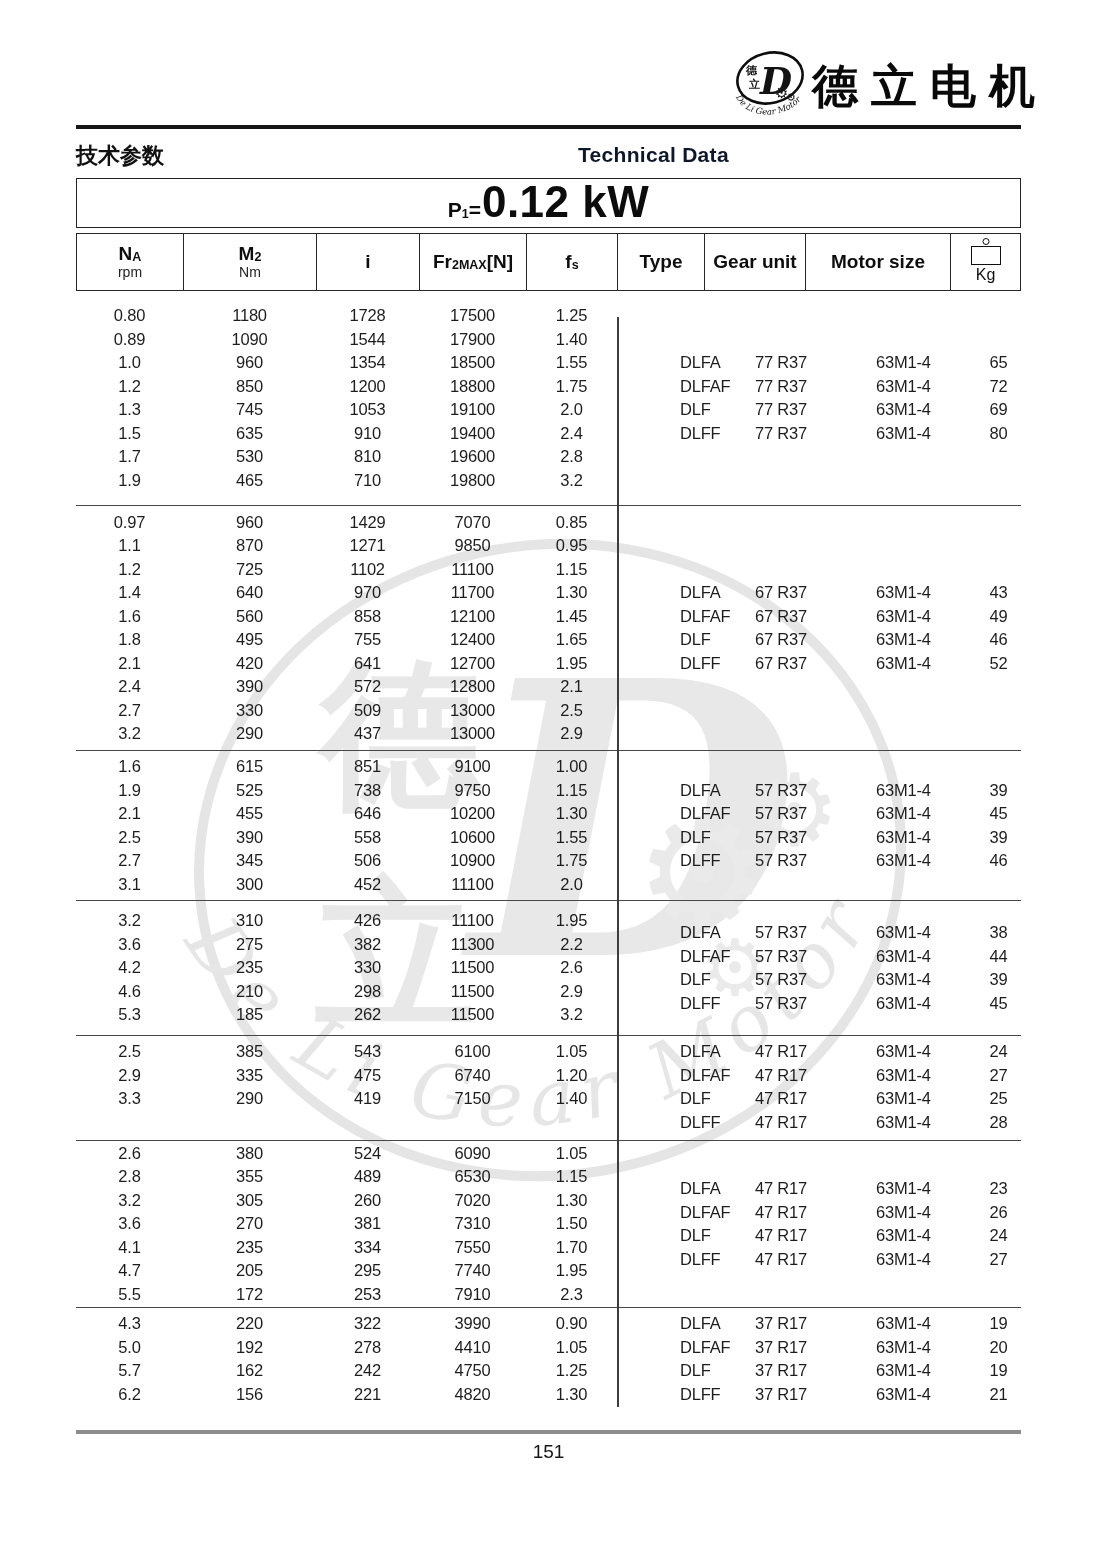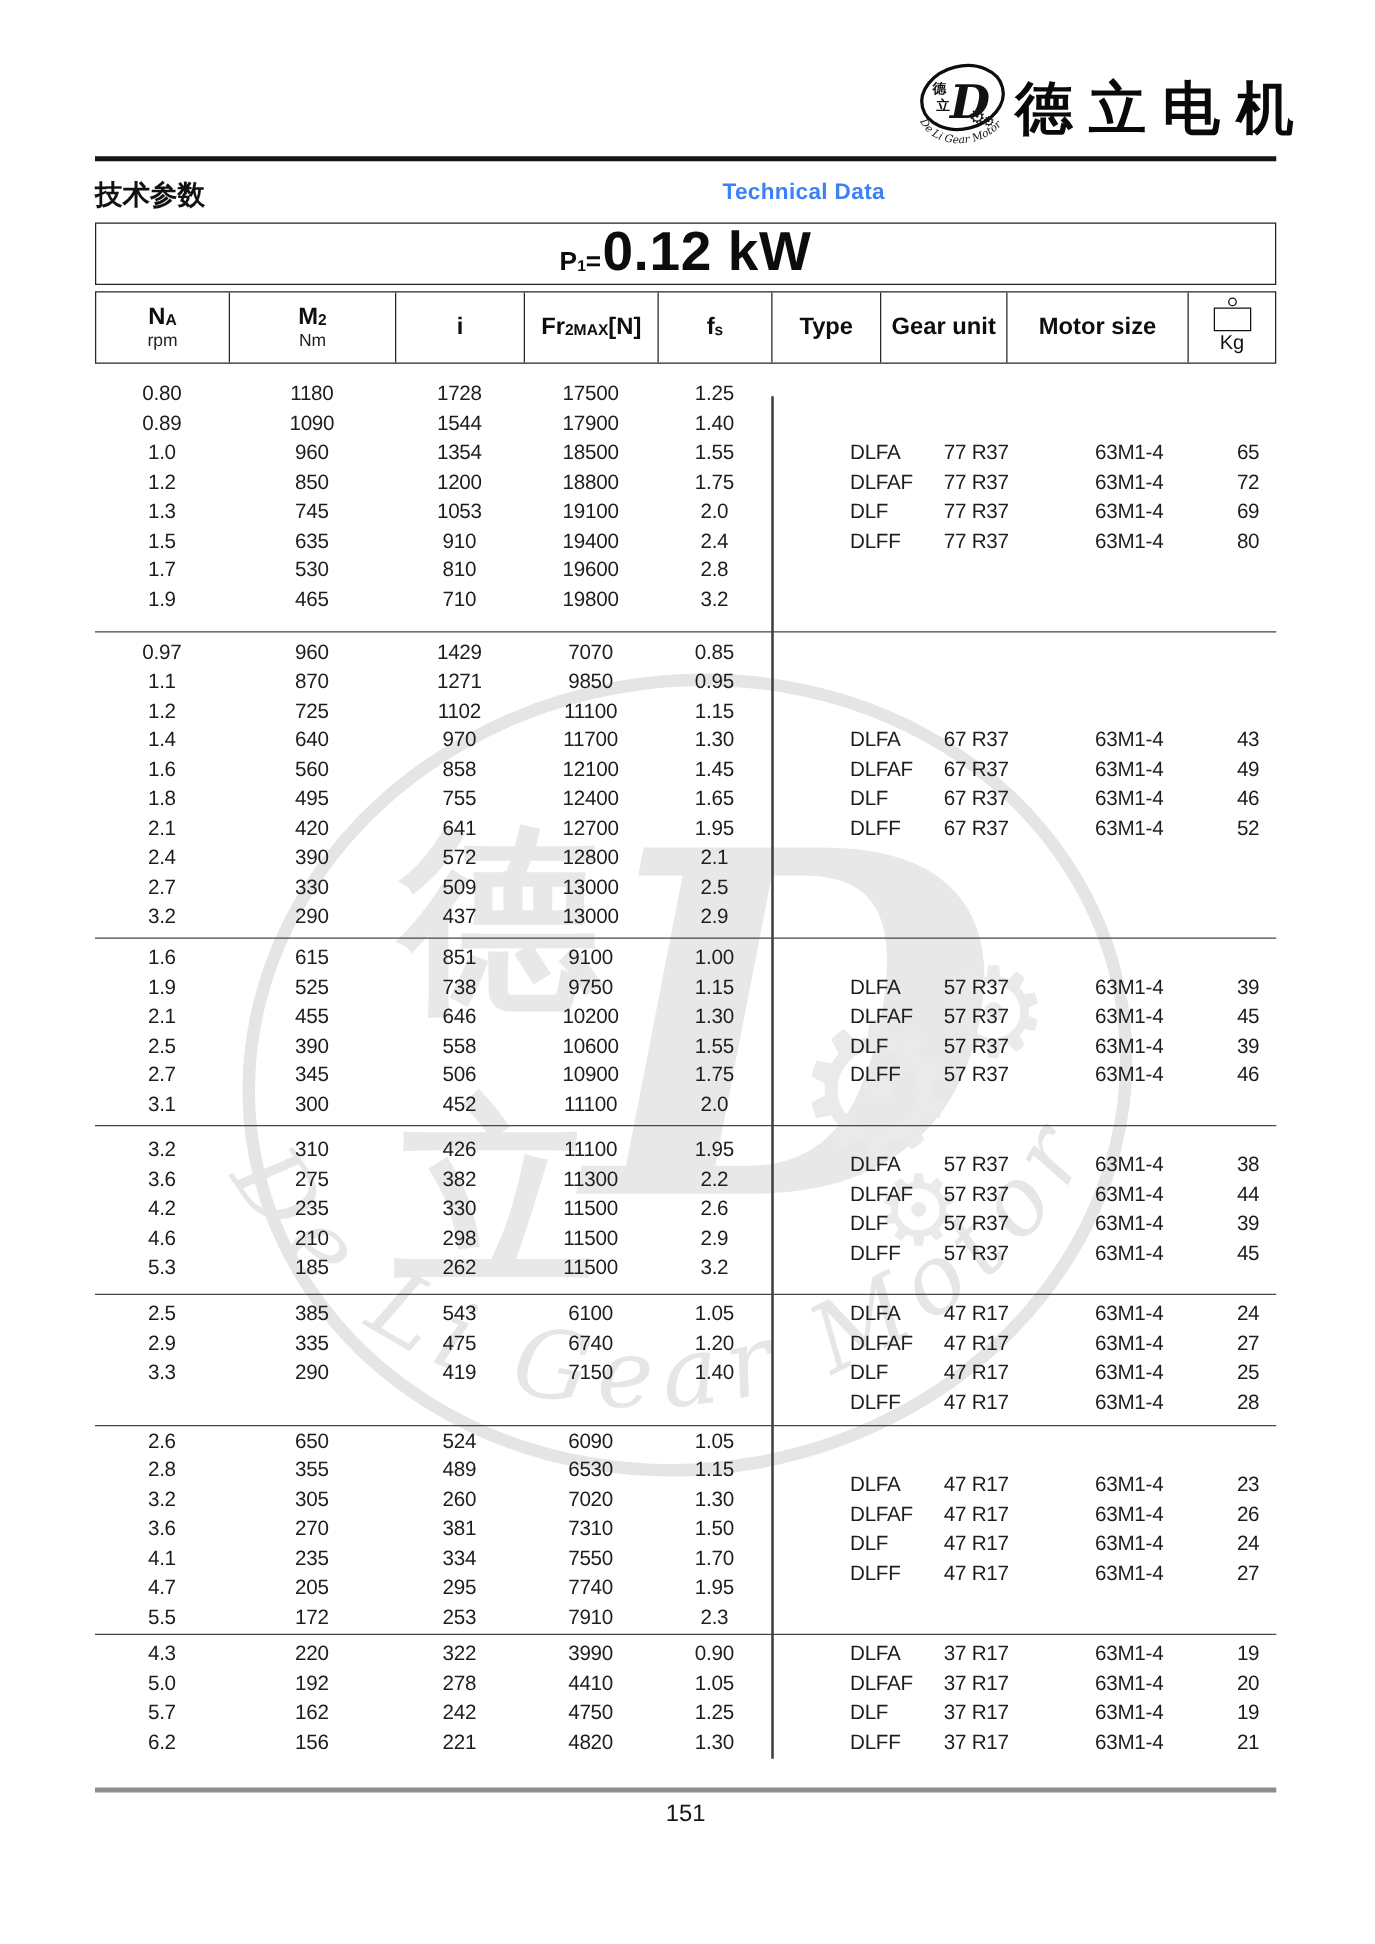--- a/index.html
+++ b/index.html
@@ -11,21 +11,21 @@
   .wm{position:absolute;left:0;top:0;width:1100px;height:1555px;z-index:0;pointer-events:none;}
   
   .badge{position:absolute;top:48px;left:730px;width:84px;height:74px;z-index:2;}
   .brand-name{
     position:absolute;top:56px;left:812px;z-index:2;
     font-family:"DejaVu Serif","Liberation Serif",serif;
     font-size:46px;font-weight:bold;letter-spacing:13px;color:#090909;white-space:nowrap;
   }
   .top-rule{position:absolute;top:125px;left:76px;width:945px;height:4px;background:#161616;z-index:1;}
   .title-cn{position:absolute;top:141px;left:76px;font-size:22px;font-weight:bold;color:#111;z-index:1;}
-  .title-en{position:absolute;top:143px;left:578px;font-size:18px;font-weight:bold;color:#3b82f6;letter-spacing:.3px;z-index:1;}
+  .title-en{position:absolute;top:143px;left:578px;font-size:21px;font-weight:bold;color:#0f172a;letter-spacing:.3px;z-index:1;}
   
   .pbox{position:absolute;top:178px;left:76px;width:945px;height:50px;border:1.6px solid #232323;
         box-sizing:border-box;display:flex;align-items:flex-end;justify-content:center;z-index:1;background:transparent;}
   .pline{display:flex;align-items:baseline;}
   .p-small{font-size:21px;font-weight:bold;color:#0c0c0c;}
   .p-sub{font-size:13px;font-weight:bold;color:#0c0c0c;}
   .p-big{font-size:44px;font-weight:bold;color:#0c0c0c;letter-spacing:.5px;margin-left:1px;}
   
   .thead{position:absolute;top:233px;left:76px;width:945px;height:58px;box-sizing:border-box;
          display:grid;grid-template-columns:107px 133px 103px 107px 91px 87px 101px 145px 1fr;
@@ -512,21 +512,21 @@
             <span class="t1">47 R17</span>
             <span class="t2">63M1-4</span>
             <span class="t3">28</span>
           </div>
         </div>
       </div>
       <div class="block" style="height: 167px;">
         <div class="nums vcenter">
           <div class="nrow">
             <span>2.6</span>
-            <span>650</span>
+            <span>380</span>
             <span>524</span>
             <span>6090</span>
             <span>1.05</span>
           </div>
           <div class="nrow">
             <span>2.8</span>
             <span>355</span>
             <span>489</span>
             <span>6530</span>
             <span>1.15</span>

